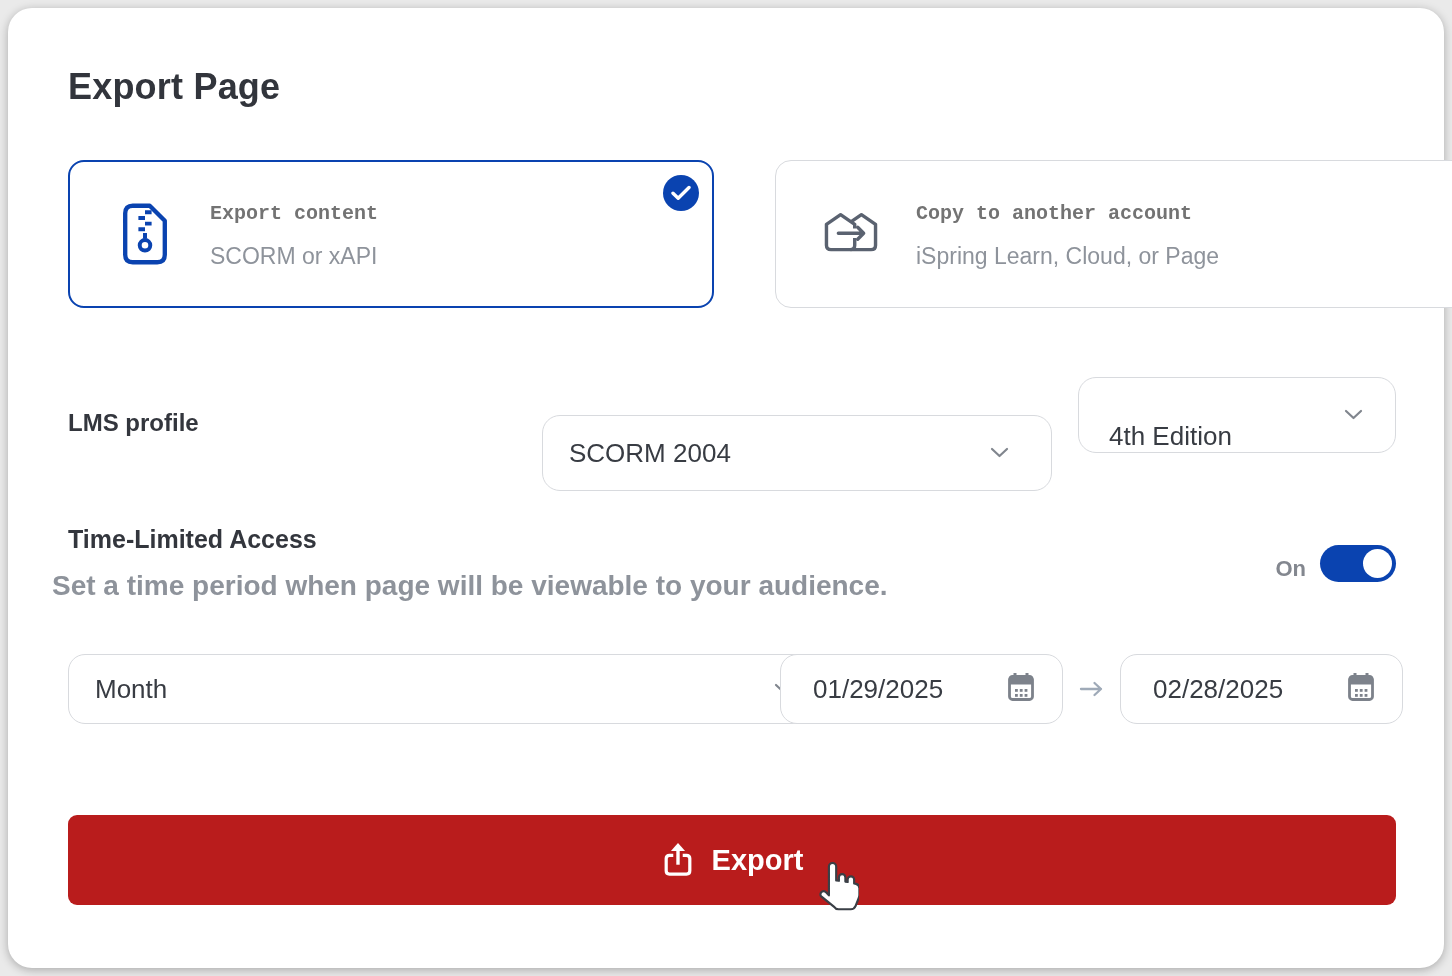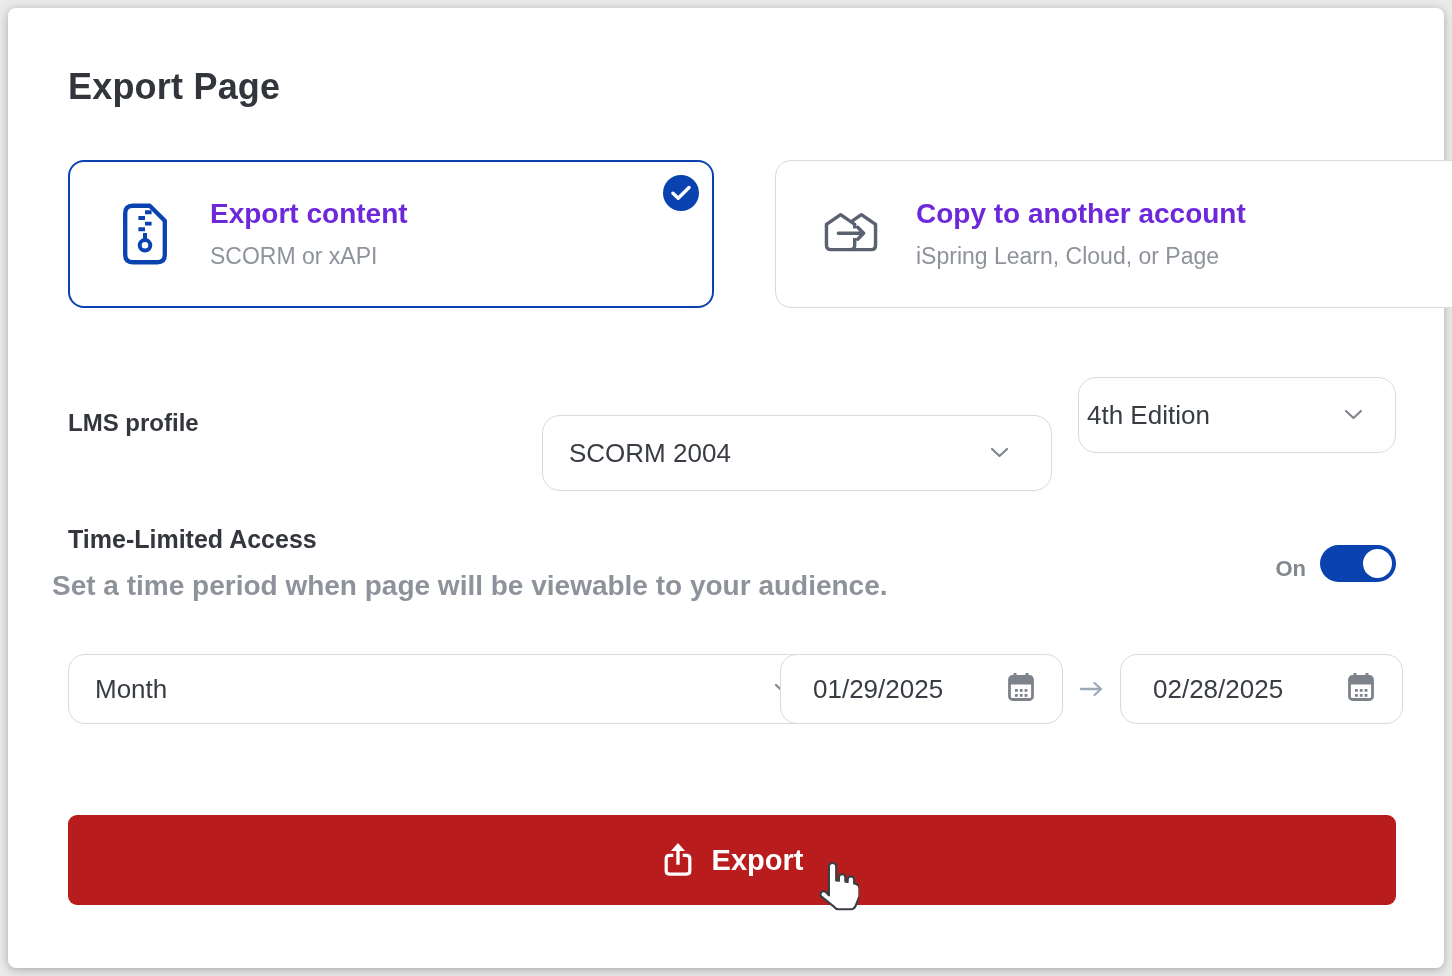--- a/index.html
+++ b/index.html
@@ -1,54 +1,54 @@
 <!DOCTYPE html>
 <html><head>
 <meta charset="utf-8">
 <style>
   * { margin:0; padding:0; box-sizing:border-box; }
   html,body { width:1452px; height:976px; }
   body { font-family:"Liberation Sans","DejaVu Sans",sans-serif; }
   .stage { position:relative; width:1452px; height:976px; background:#eaeaea; overflow:hidden; }
   .dialog {
     position:absolute; left:8px; top:8px; width:1436px; height:960px;
-    background:#ffffff; border-radius:8px;
+    background:#ffffff; border-radius:24px;
     box-shadow:0 2px 10px rgba(0,0,0,.28);
   }
   .page-title {
     position:absolute; left:60px; top:58px;
     font-size:36px; font-weight:600; color:#32353c; letter-spacing:.2px;
   }
   
   .opt-card {
     position:absolute; top:152px; height:148px;
     border:1px solid #d8dade; border-radius:16px;
     display:flex; align-items:center; padding-left:46px;
     background:#fff; cursor:pointer;
   }
   .opt-card.selected { border:2px solid #0a43b0; }
   .opt-card .icon-box { width:58px; display:flex; justify-content:center; flex:0 0 58px; }
   .opt-card .texts { margin-left:36px; }
-  .opt-title { font-size:28px; font-weight:600; color:#6d28d9; line-height:32px; }
+  .opt-title { font-size:20px; font-weight:600; color:#737373; line-height:32px;font-family:Liberation Mono, monospace; }
   .opt-sub { font-size:23px; font-weight:400; color:#8e939b; line-height:30px; margin-top:11px; }
   .check-badge {
     position:absolute; top:13px; right:13px; width:36px; height:36px;
     border-radius:50%; background:#0a43b0; display:flex; align-items:center; justify-content:center;
   }
   
   .field {
     position:absolute; border:1px solid #d8dade; border-radius:18px; background:#fff;
     display:flex; align-items:center; cursor:pointer;
   }
   .field .value { font-size:26px; color:#383c43; }
   .field .chev { position:absolute; right:42px; top:50%; transform:translateY(-50%); }
   .field.date .chev-cal { position:absolute; right:26px; top:50%; transform:translateY(-50%); }
   .inline-label { position:absolute; left:60px; font-size:24px; font-weight:600; color:#33363d;margin-top:8px; }
   .sel-lms   { left:534px;  top:369px; width:510px; height:76px; padding-left:26px;margin-top:38px; }
-  .sel-ed    { left:1070px; top:369px; width:318px; height:76px; padding-left:8px; }
+  .sel-ed    { left:1070px; top:369px; width:318px; height:76px; padding-left:30px;align-items:flex-end; }
   .sel-month { left:60px;   top:646px; width:762px; height:70px; padding-left:26px; border-radius:17px; }
   .sel-month .chev { right:36px; }
   .date1 { left:772px;  top:646px; width:283px; height:70px; padding-left:32px; border-radius:17px; }
   .date2 { left:1112px; top:646px; width:283px; height:70px; padding-left:32px; border-radius:17px; }
   .range-arrow { position:absolute; left:1063px; top:646px; height:70px; width:42px;
     display:flex; align-items:center; justify-content:center; }
   
   .tla-title { position:absolute; left:60px; top:517px; font-size:25px; font-weight:600; color:#33363d; }
   .tla-sub   { position:absolute; left:44px; top:562px; font-size:28px; font-weight:700; color:#8e939b; }
   .toggle-row { position:absolute; top:537px; right:48px; display:flex; align-items:flex-end; gap:14px;font-weight:bold; }

